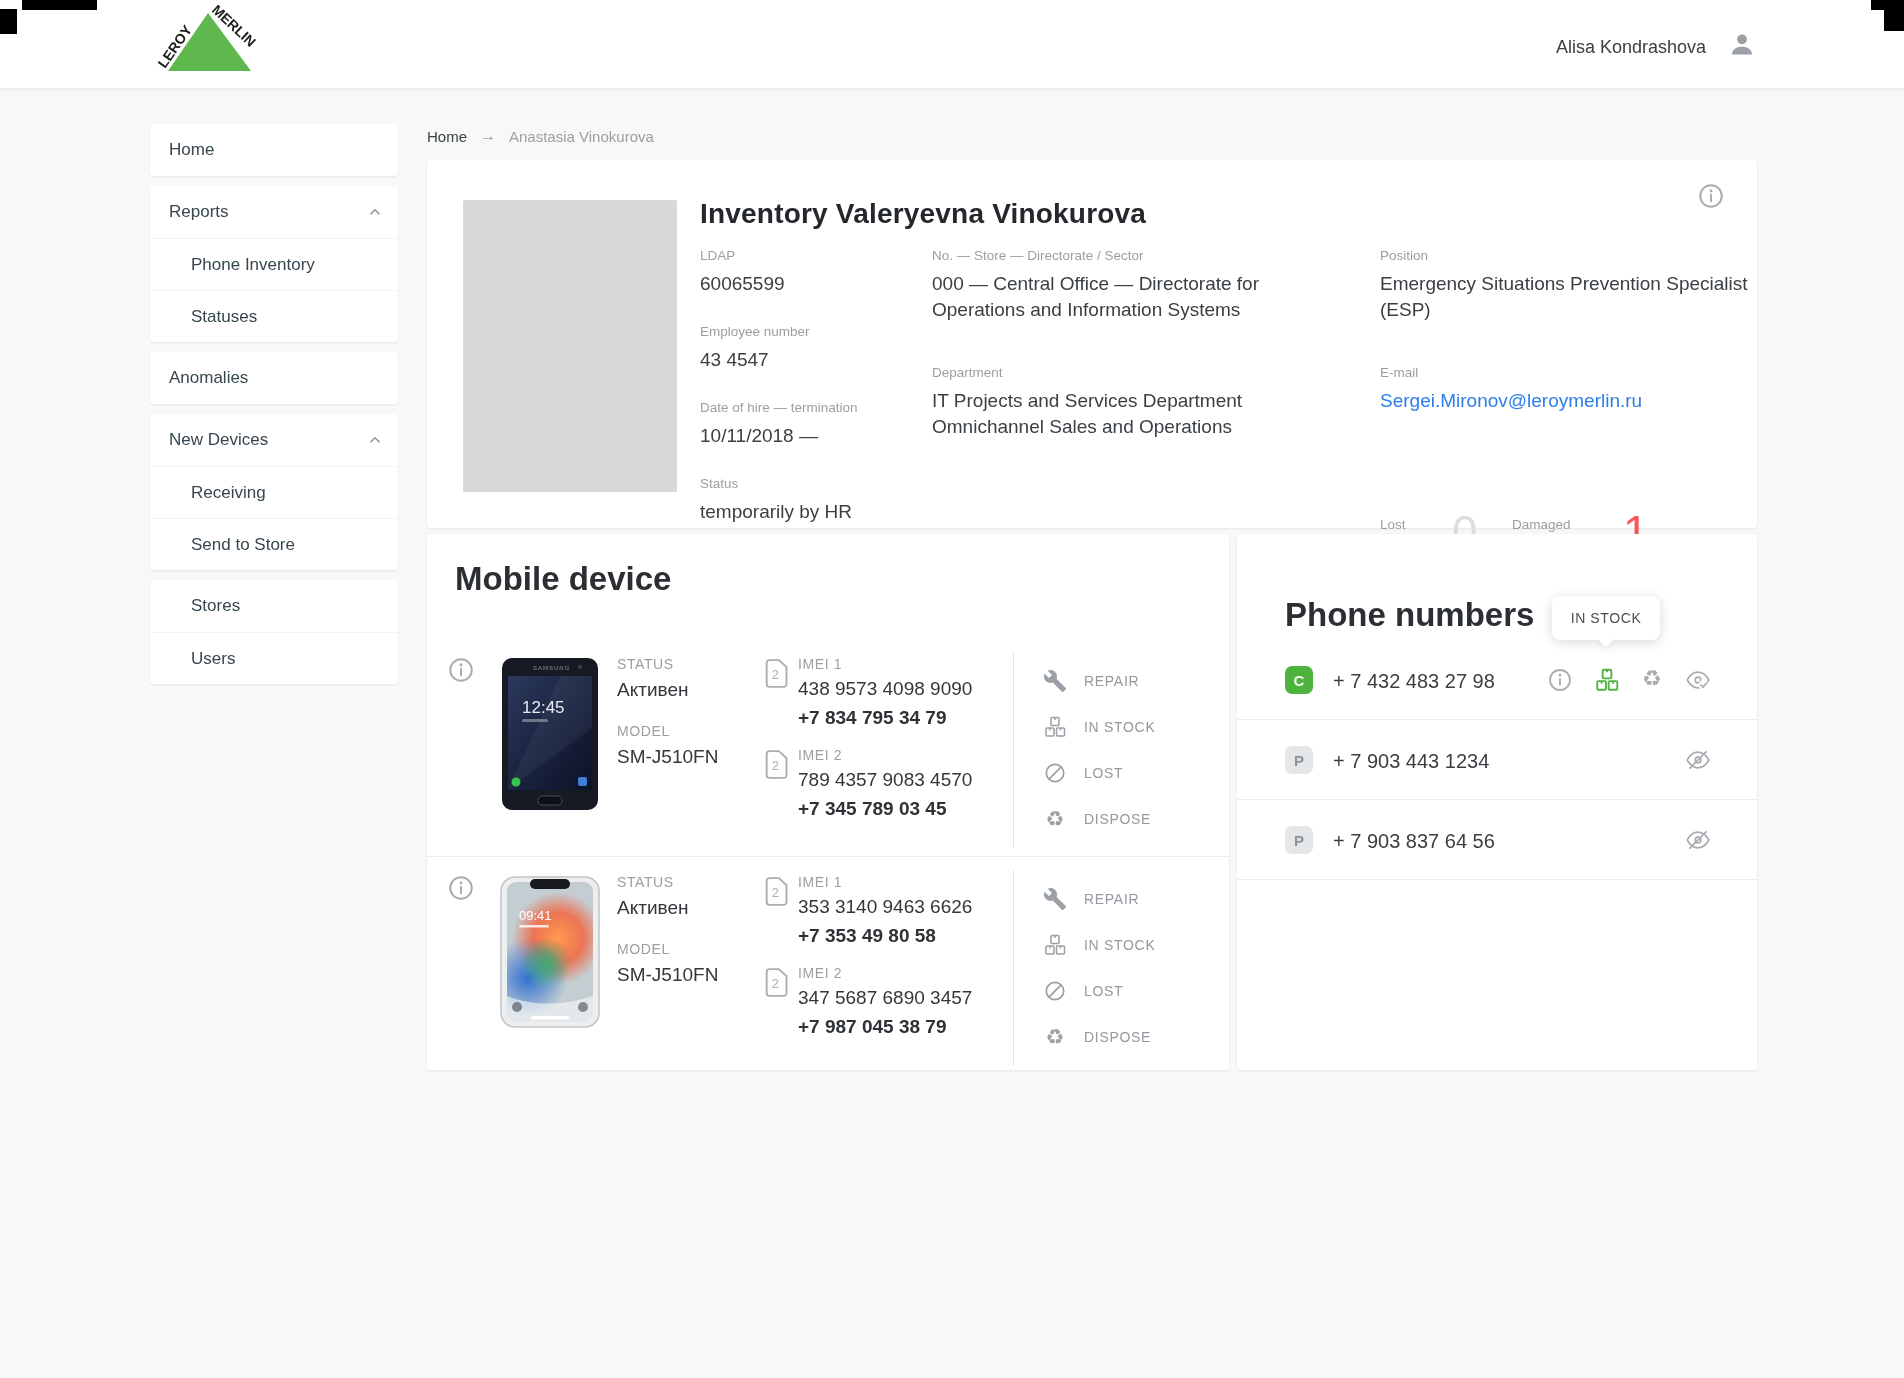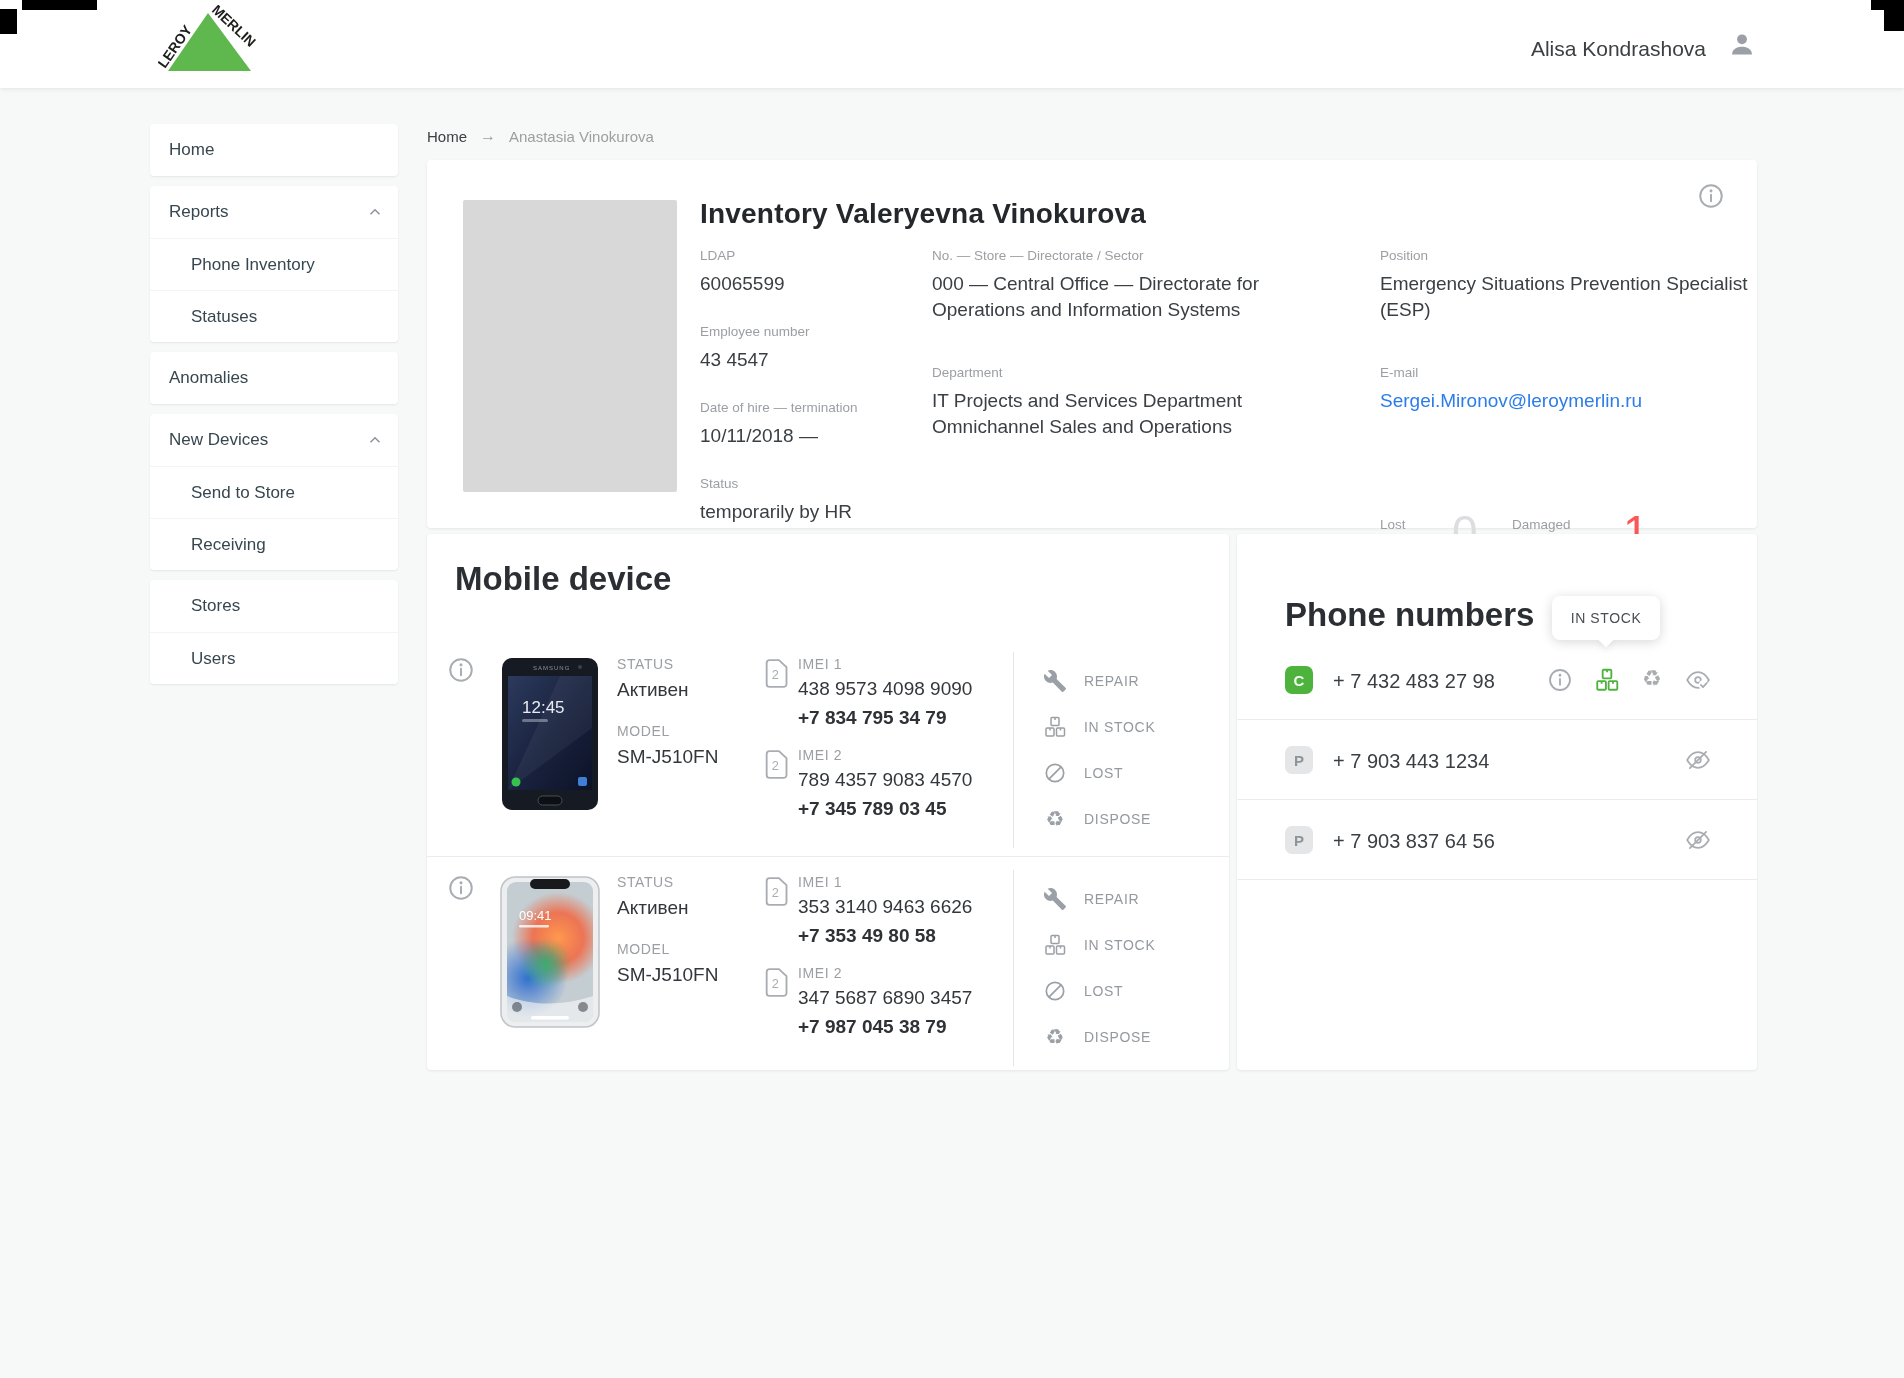--- a/index.html
+++ b/index.html
@@ -17,21 +17,21 @@
   .mark.tl-b { left:0; top:9px; width:17px; height:25px; }
   .mark.tr-a { right:0; top:0; width:33px; height:10px; }
   .mark.tr-b { right:0; top:9px; width:20px; height:22px; }
 
   
   header {
     position:absolute; left:0; top:0; width:1904px; height:88px;
     background:#fff; box-shadow:0 1px 5px rgba(0,0,0,.09); z-index:10;
   }
   .logo { position:absolute; left:158px; top:5px; width:100px; height:76px; cursor:pointer; }
-  .username { position:absolute; top:37px; right:198px; font-size:21px; color:#3c4043;text-align:center; }
+  .username { position:absolute; top:37px; right:198px; font-size:18px; color:#3c4043;text-align:center; }
   .person-ico { position:absolute; top:30px; right:148px; width:28px; height:28px; color:#9aa0a6; }
 
   
   .side-card {
     position:absolute; left:150px; width:248px; background:#fff;
     border-radius:4px; box-shadow:0 1px 2px rgba(0,0,0,.08); z-index:5;
   }
   .side-row {
     position:relative; height:52px; display:flex; align-items:center;
     padding-left:19px; font-size:17px; color:#37474f; cursor:pointer;
@@ -172,24 +172,24 @@
       </div>
   </div>
   <div class="side-card" style="top:414px">
     <div class="side-row">
       <span>New Devices</span>
       <svg class="chev" viewBox="0 0 24 24" fill="none" stroke="currentColor" stroke-width="2">
           <polyline points="6,15 12,9 18,15"></polyline>
         </svg>
     </div>
     <div class="side-row sub">
+        <span>Receiving</span>
+      </div>
+    <div class="side-row sub">
         <span>Send to Store</span>
-      </div>
-    <div class="side-row sub">
-        <span>Receiving</span>
       </div>
   </div>
   <div class="side-card" style="top:580px">
     <div class="side-row sub">
         <span>Stores</span>
       </div>
     <div class="side-row sub">
         <span>Users</span>
       </div>
   </div>

